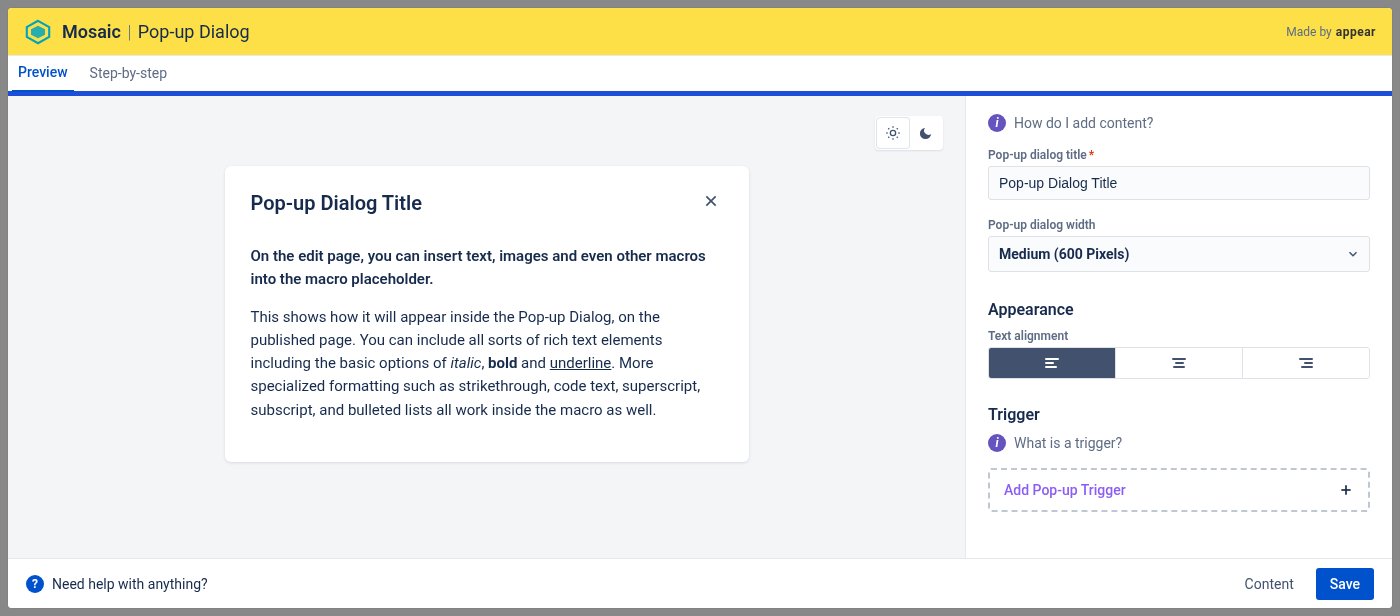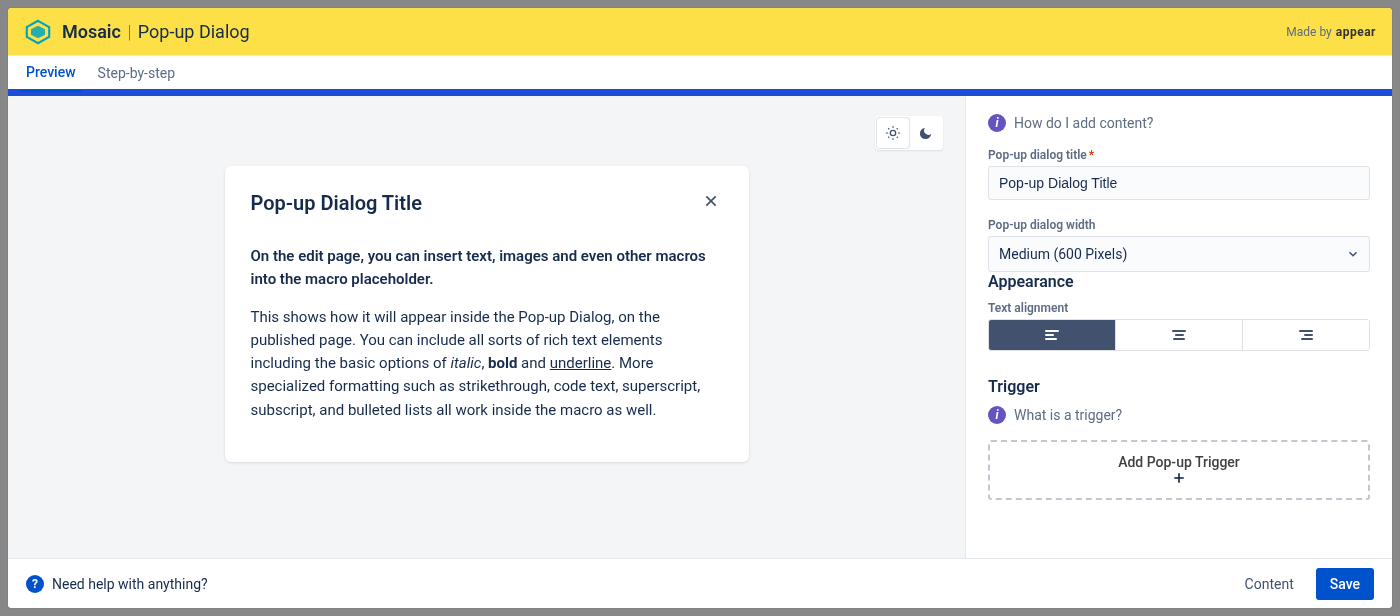--- a/index.html
+++ b/index.html
@@ -29,23 +29,23 @@
       background: #fde047;
       border-radius: 4px 4px 0 0;
     }
     .logo-svg { width: 28px; height: 28px; margin-right: 10px; }
     .title-wrap { font-size: 18px; color: #172b4d; }
     .title-wrap .strong { font-weight: 600; }
     .title-wrap .sep { font-weight: 300; color:#5e6c84; margin:0 2px;}
     .made-by { margin-left: auto; font-size: 12px; color: #5e6c84; display:flex; align-items:flex-start; gap:4px;}
     .kolekti { font-weight:700; letter-spacing:0.5px; color:#333; }
     .tabs-row {
-      display:flex; align-items:center;
-      padding: 0 12px; height: 40px;
-      border-bottom: 7px solid #1d4ed8;
+      display:flex; align-items:flex-end;
+      padding: 0 4px; height: 40px;
+      border-bottom: 5px solid #1d4ed8;
     }
     .tab {
       font-size:14px; color:#5e6c84; padding: 10px 6px;
       cursor:pointer; margin-right:10px;
     }
     .tab.active {
       color:#0052cc; font-weight:500;
       border-bottom: 2.5px solid #0052cc;
       margin-bottom:-1px;
     }
@@ -136,20 +136,22 @@
       border:1px solid #dfe1e6;
       border-radius:3px;
       padding:8px 10px;
       font-size:14px;
       color:#172b4d;
       margin-bottom:18px;
       background:#fafbfc;
     }
     .select-wrap {
       position:relative;
+      margin-bottom:28px;
+      font-weight:bold;
     }
     .select {
       width:100%;
       border:1px solid #dfe1e6;
       border-radius:3px;
       padding:9px 10px;
       font-size:14px;
       color:#172b4d;
       background:#fafbfc;
       cursor:pointer;
@@ -171,24 +173,23 @@
       background:#fff; cursor:pointer; color:#42526e;
       border-right:1px solid #dfe1e6;
     }
     .seg:last-child{ border-right:none;}
     .seg.active { background:#42526e; color:#fff; }
     .dashed-btn {
       border:2px dashed #c1c7d0;
       border-radius:3px;
       padding:12px 14px;
       display:flex; align-items:center; justify-content:space-between;
-      font-size:14px; font-weight:500; color:#404040;
+      font-size:14px; font-weight:500; color:#8b5cf6;
       cursor:pointer;
       margin-top:12px;
-      flex-direction:column;
     }
     .footer-bar {
       height:50px;
       display:flex; align-items:center;
       padding:0 18px;
       border-top:1px solid #e5e8ec;
       background:#fff;
       border-radius:0 0 4px 4px;
     }
     .help-link {

